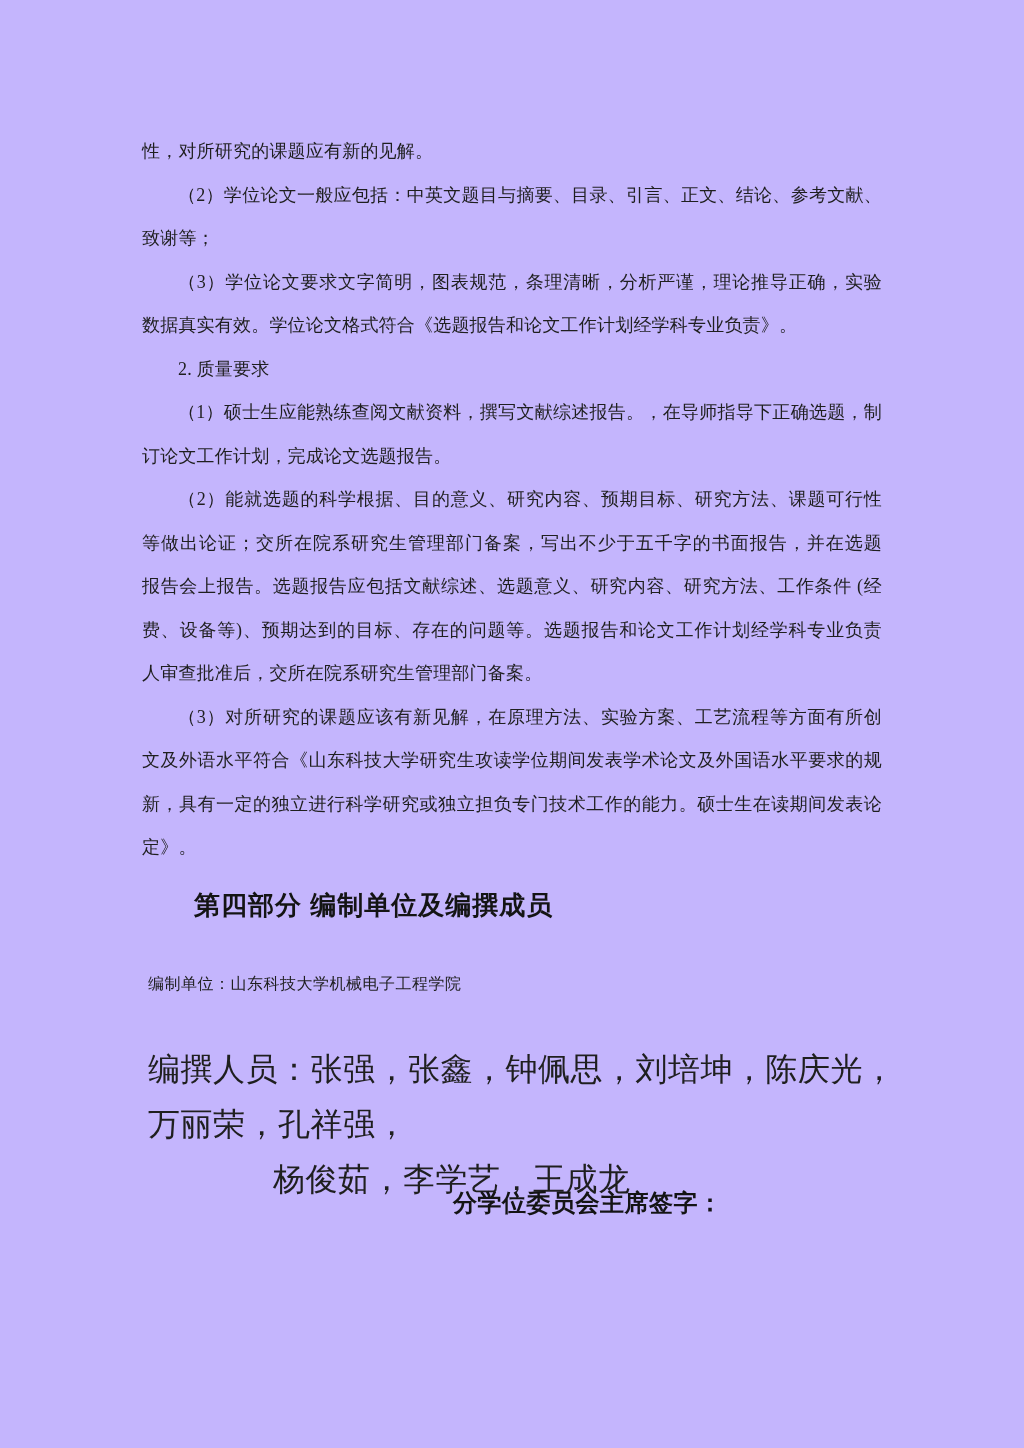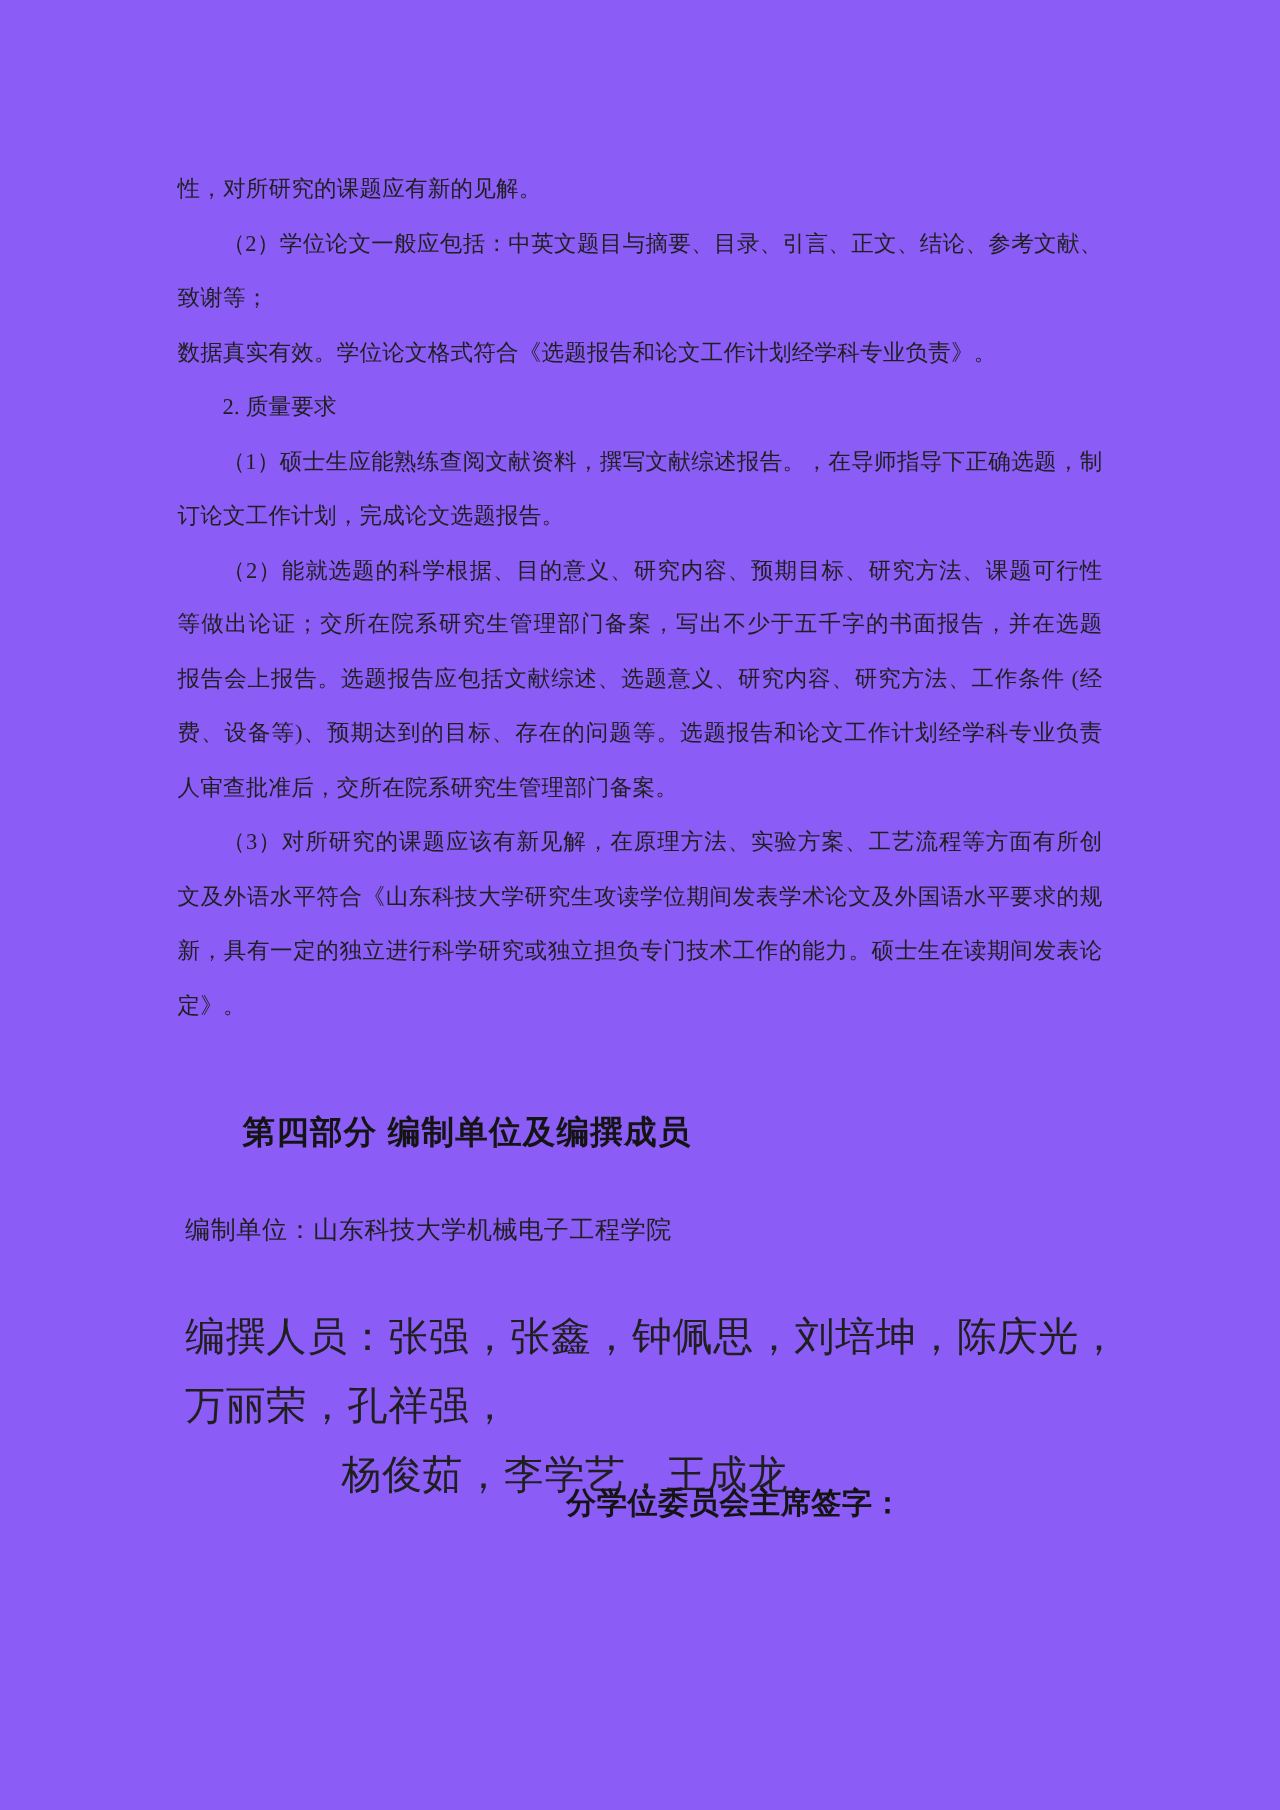--- a/index.html
+++ b/index.html
@@ -1,21 +1,21 @@
 <!DOCTYPE html>
 <html><head>
 <meta charset="utf-8">
 <style>
   html, body { margin: 0; padding: 0; background: #e8e8e8; }
   .page {
     position: relative;
     width: 1024px;
     height: 1448px;
     margin: 0 auto;
-    background: #8b5cf6;
+    background: #c4b5fd;
     color: #1f1f1f;
     font-family: "Liberation Serif", "DejaVu Serif", serif;
     overflow: hidden;
   }
   .body-text {
     position: absolute;
     top: 130px;
     left: 142px;
     width: 740px;
   }
@@ -41,21 +41,21 @@
     font-size: 26px;
     line-height: 34px;
     letter-spacing: 1px;
     color: #141414;
     margin-left: 48px;
   }
   .unit-line {
     position: absolute;
     top: 968px;
     left: 148px;
-    font-size: 20px;
+    font-size: 16px;
     line-height: 32px;
     letter-spacing: 0.5px;
   }
   .members-block {
     position: absolute;
     top: 1042px;
     left: 148px;
     width: 760px;
     font-size: 32px;
     line-height: 55px;
@@ -75,20 +75,21 @@
 </style>
 </head>
 <body>
 
 <div class="page">
 
   <div class="body-text">
     <div class="ln">性，对所研究的课题应有新的见解。</div>
     <div class="ln ind fill">（2）学位论文一般应包括：中英文题目与摘要、目录、引言、正文、结论、参考文献、</div>
     <div class="ln">致谢等；</div>
+    <div class="ln ind fill">（3）学位论文要求文字简明，图表规范，条理清晰，分析严谨，理论推导正确，实验</div>
     <div class="ln">数据真实有效。学位论文格式符合《选题报告和论文工作计划经学科专业负责》。</div>
     <div class="ln ind">2. 质量要求</div>
     <div class="ln ind fill">（1）硕士生应能熟练查阅文献资料，撰写文献综述报告。，在导师指导下正确选题，制</div>
     <div class="ln">订论文工作计划，完成论文选题报告。</div>
     <div class="ln ind fill">（2）能就选题的科学根据、目的意义、研究内容、预期目标、研究方法、课题可行性</div>
     <div class="ln fill">等做出论证；交所在院系研究生管理部门备案，写出不少于五千字的书面报告，并在选题</div>
     <div class="ln fill">报告会上报告。选题报告应包括文献综述、选题意义、研究内容、研究方法、工作条件 (经</div>
     <div class="ln fill">费、设备等)、预期达到的目标、存在的问题等。选题报告和论文工作计划经学科专业负责</div>
     <div class="ln">人审查批准后，交所在院系研究生管理部门备案。</div>
     <div class="ln ind fill">（3）对所研究的课题应该有新见解，在原理方法、实验方案、工艺流程等方面有所创</div>

